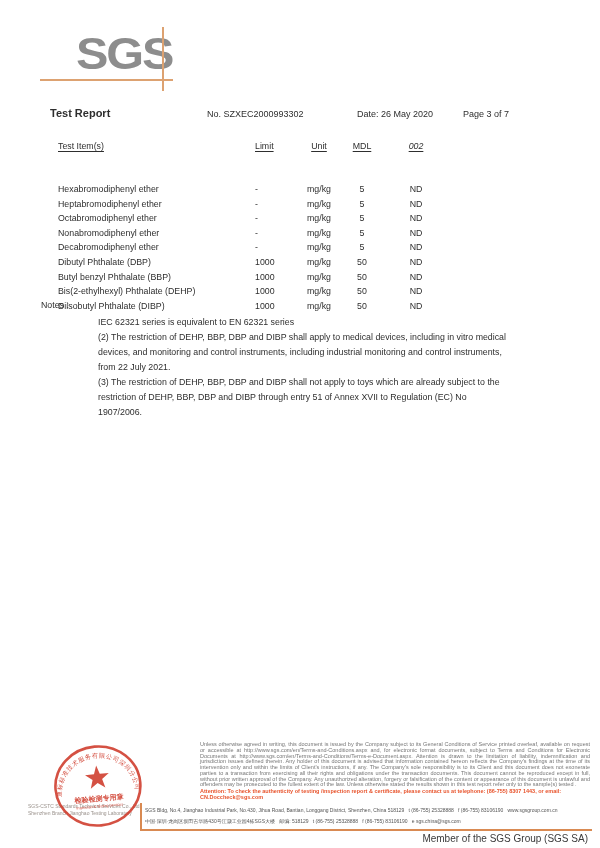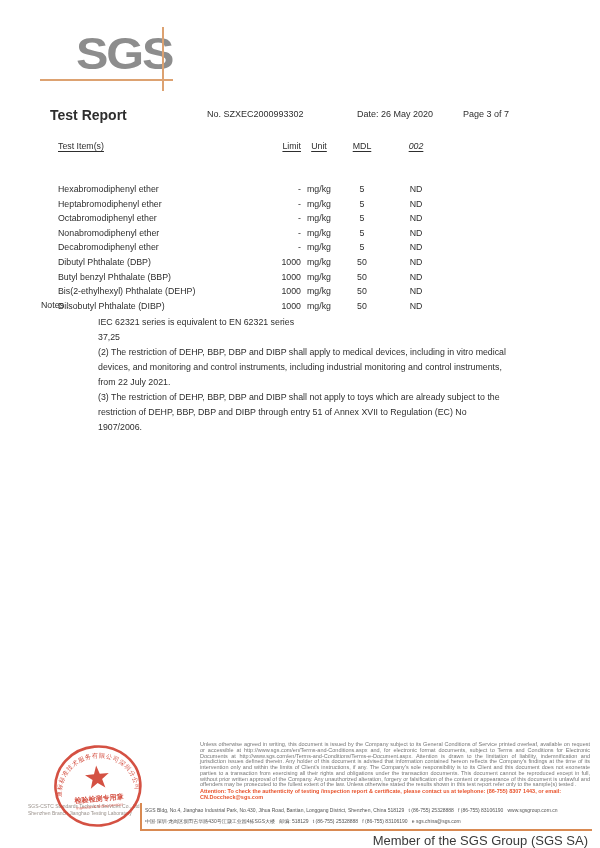--- a/index.html
+++ b/index.html
@@ -7,53 +7,53 @@
         font-family:"Liberation Sans",sans-serif;color:#2e2e2e;}
 
   
   .logo-text{position:absolute;left:76px;top:31px;font-size:45px;font-weight:bold;
              color:#8d8d8d;letter-spacing:-2px;line-height:1;transform:scaleX(1.08);transform-origin:left;}
   .logo-hline{position:absolute;left:40px;top:79px;width:133px;height:2px;background:#dda271;}
   .logo-vline{position:absolute;left:162px;top:27px;width:2px;height:64px;background:#dda271;}
 
   
   .rh{position:absolute;top:109px;font-size:9px;white-space:nowrap;}
-  .rh-title{left:50px;font-size:14px;font-weight:bold;top:107px;}
+  .rh-title{left:50px;font-size:11px;font-weight:bold;top:107px;}
   .rh-no{left:207px;}
   .rh-date{left:357px;}
   .rh-page{left:463px;}
 
   
   .thead{position:absolute;top:139px;left:0;width:600px;height:14px;}
   .trows{position:absolute;top:154px;left:0;width:600px;margin-top:28px;}
   .trow{position:relative;height:14.6px;width:600px;}
   .c{position:absolute;top:0;font-size:8.8px;line-height:14.6px;white-space:nowrap;}
   .c-item{left:58px;width:215px;text-align:left;}
-  .c-limit{left:255px;width:46px;text-align:right;}
+  .c-limit{left:255px;width:46px;text-align:left;}
   .c-unit{left:296px;width:46px;text-align:center;}
   .c-mdl{left:342px;width:40px;text-align:center;}
   .c-res{left:394px;width:44px;text-align:center;}
   .thead .c{text-decoration:underline;text-underline-offset:2px;line-height:14px;}
   .thead .c-res{font-style:italic;}
 
   
   .notes-label{position:absolute;left:41px;top:300px;font-size:8.8px;}
   .notes-lines{position:absolute;left:98px;top:315px;width:465px;}
   .note-line{height:15px;line-height:15px;font-size:8.8px;white-space:nowrap;}
 
   
   .footer-right{position:absolute;left:200px;top:742px;width:390px;}
   .disclaimer{font-size:5.5px;line-height:5.75px;color:#777;text-align:justify;}
   .attention{margin-top:1px;font-size:5.5px;line-height:5.75px;color:#e8552e;font-weight:bold;}
   .addr{position:absolute;left:145px;width:450px;font-size:5px;color:#555;white-space:pre;}
   .addr-en{top:807px;}
   .addr-cn{top:818px;}
   .v-bar{position:absolute;left:140px;top:803px;width:2px;height:27px;background:#d98a52;}
   .h-rule{position:absolute;left:140px;top:829px;width:452px;height:2px;background:#d98a52;}
-  .member{position:absolute;left:340px;top:833px;width:248px;text-align:right;font-size:13px;color:#3a3a3a;}
+  .member{position:absolute;left:340px;top:833px;width:248px;text-align:right;font-size:10px;color:#3a3a3a;}
 
   .company-lines{position:absolute;left:28px;top:803px;width:180px;font-size:5px;
                  line-height:6.8px;color:#9b938d;white-space:nowrap;}
   .stamp{position:absolute;left:52px;top:744px;width:92px;height:86px;transform:rotate(-5deg);opacity:0.88;}
 </style>
 </head>
 <body>
 
 <div class="page">
 
@@ -149,21 +149,20 @@
       </div>
     </div>
 
   <div class="notes-label">Notes :</div>
   <div class="notes-lines">
 
 
       <div class="note-line">IEC 62321 series is equivalent to EN 62321 series</div>
 
 
-      <div class="note-line">37,25</div>
 
       <div class="note-line">(2) The restriction of DEHP, BBP, DBP and DIBP shall apply to medical devices, including in vitro medical</div>
 
       <div class="note-line">devices, and monitoring and control instruments, including industrial monitoring and control instruments,</div>
 
       <div class="note-line">from 22 July 2021.</div>
 
       <div class="note-line">(3) The restriction of DEHP, BBP, DBP and DIBP shall not apply to toys which are already subject to the</div>
 
       <div class="note-line">restriction of DEHP, BBP, DBP and DIBP through entry 51 of Annex XVII to Regulation (EC) No</div>

